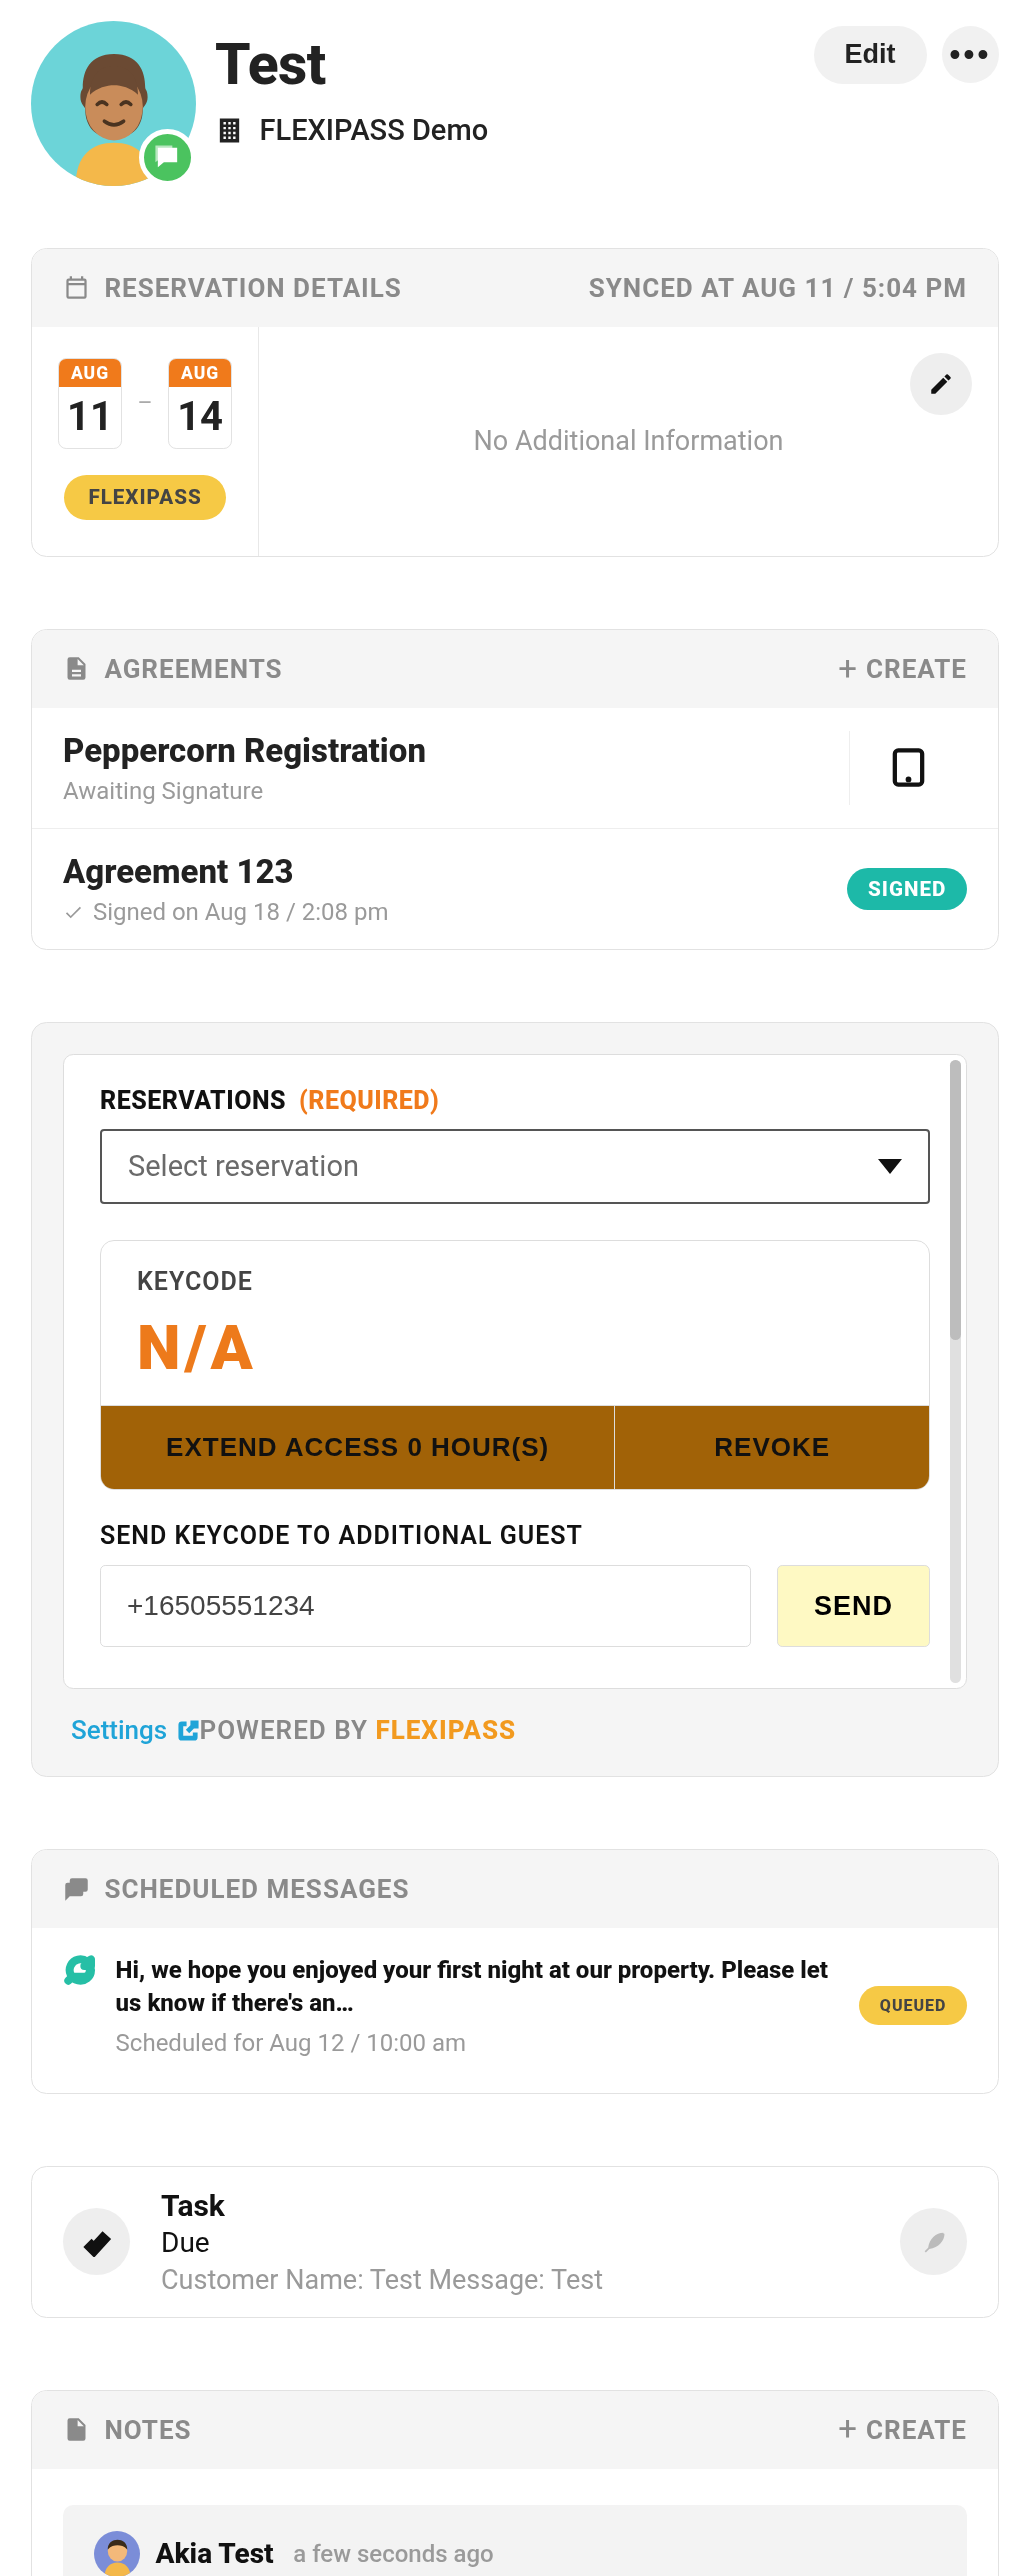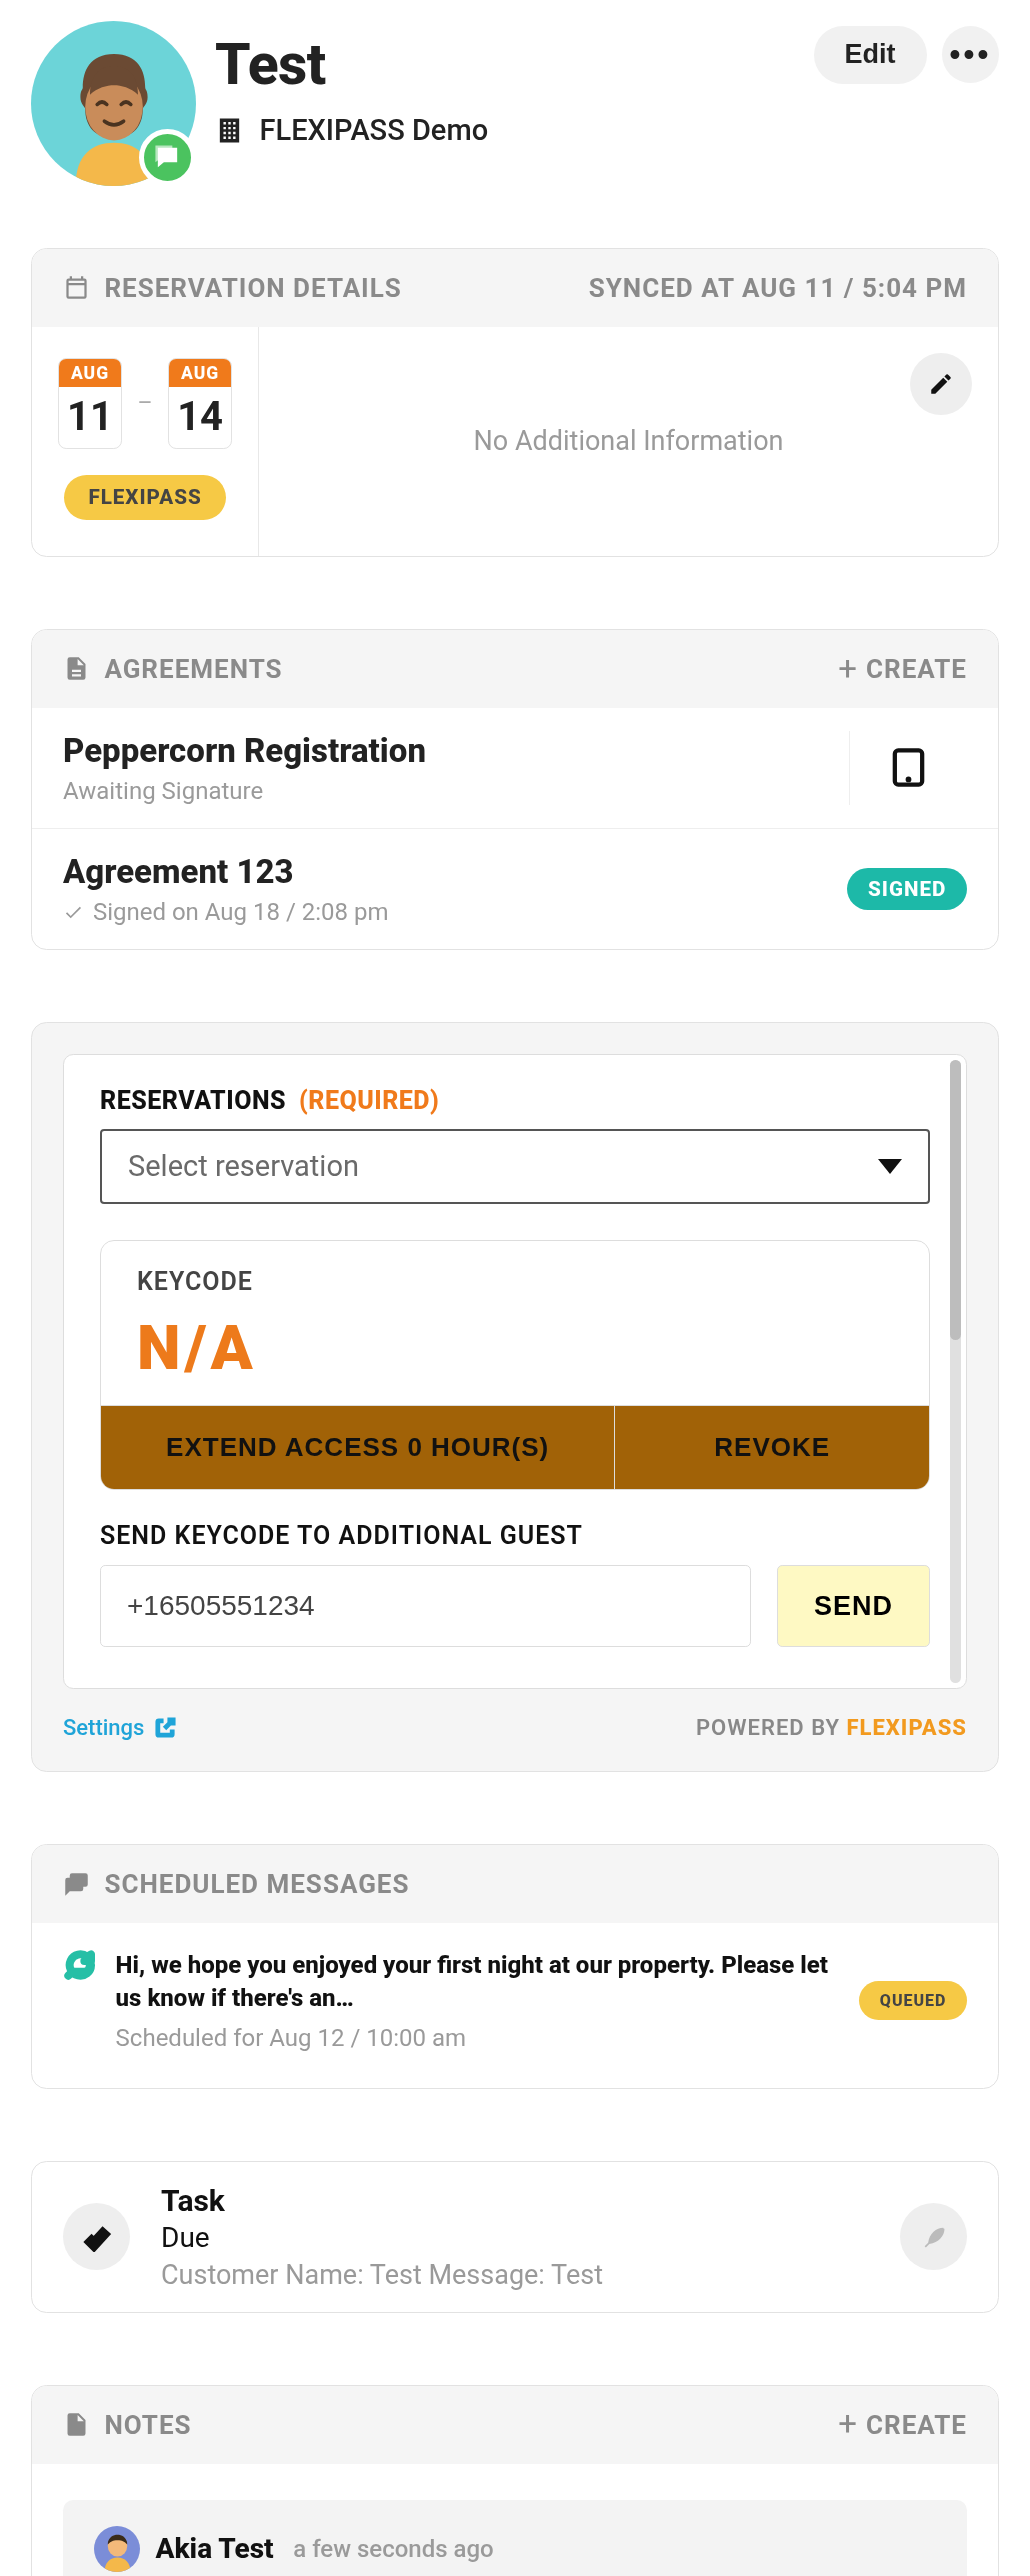--- a/index.html
+++ b/index.html
@@ -158,22 +158,23 @@
   .phone-input {
     flex:1; border:1.5px solid #ddd; border-radius:5.2px; padding:24px 26px;
     font-size:28px; color:#444;
   }
   .send-btn {
     border:1.5px solid #ddd; border-radius:5.2px; padding:24px 36px;
     font-size:27px; font-weight:700; background:#fef9c3; cursor:pointer; letter-spacing:1px;
   }
 
   .flexi-footer {
-    display:flex; justify-content:space-between; align-items:center; margin-top:26px;
-    font-size:22px;
+    display:flex; justify-content:flex-start; align-items:center; margin-top:26px;
+    font-size:26px;
+    margin-left:8px;
   }
   .settings-link { color:#1fa4d8; display:flex; align-items:center; gap:9.3px; font-weight:500; cursor:pointer; }
   .settings-link svg { width:23px; height:23px; stroke:#1fa4d8; fill:none; stroke-width:5; }
   .powered { color:#888; letter-spacing:1px; font-weight:600; }
   .powered .brand { color:#f29a1f; font-weight:800; }
 
   
   .sched-body { padding:26px 31px 36px; display:flex; align-items:flex-start; gap:20.6px; }
   .chat-ic svg { width:32px; height:32px; stroke:#26bfa6; fill:none; stroke-width:6; }
   .sched-main { flex:1; }

